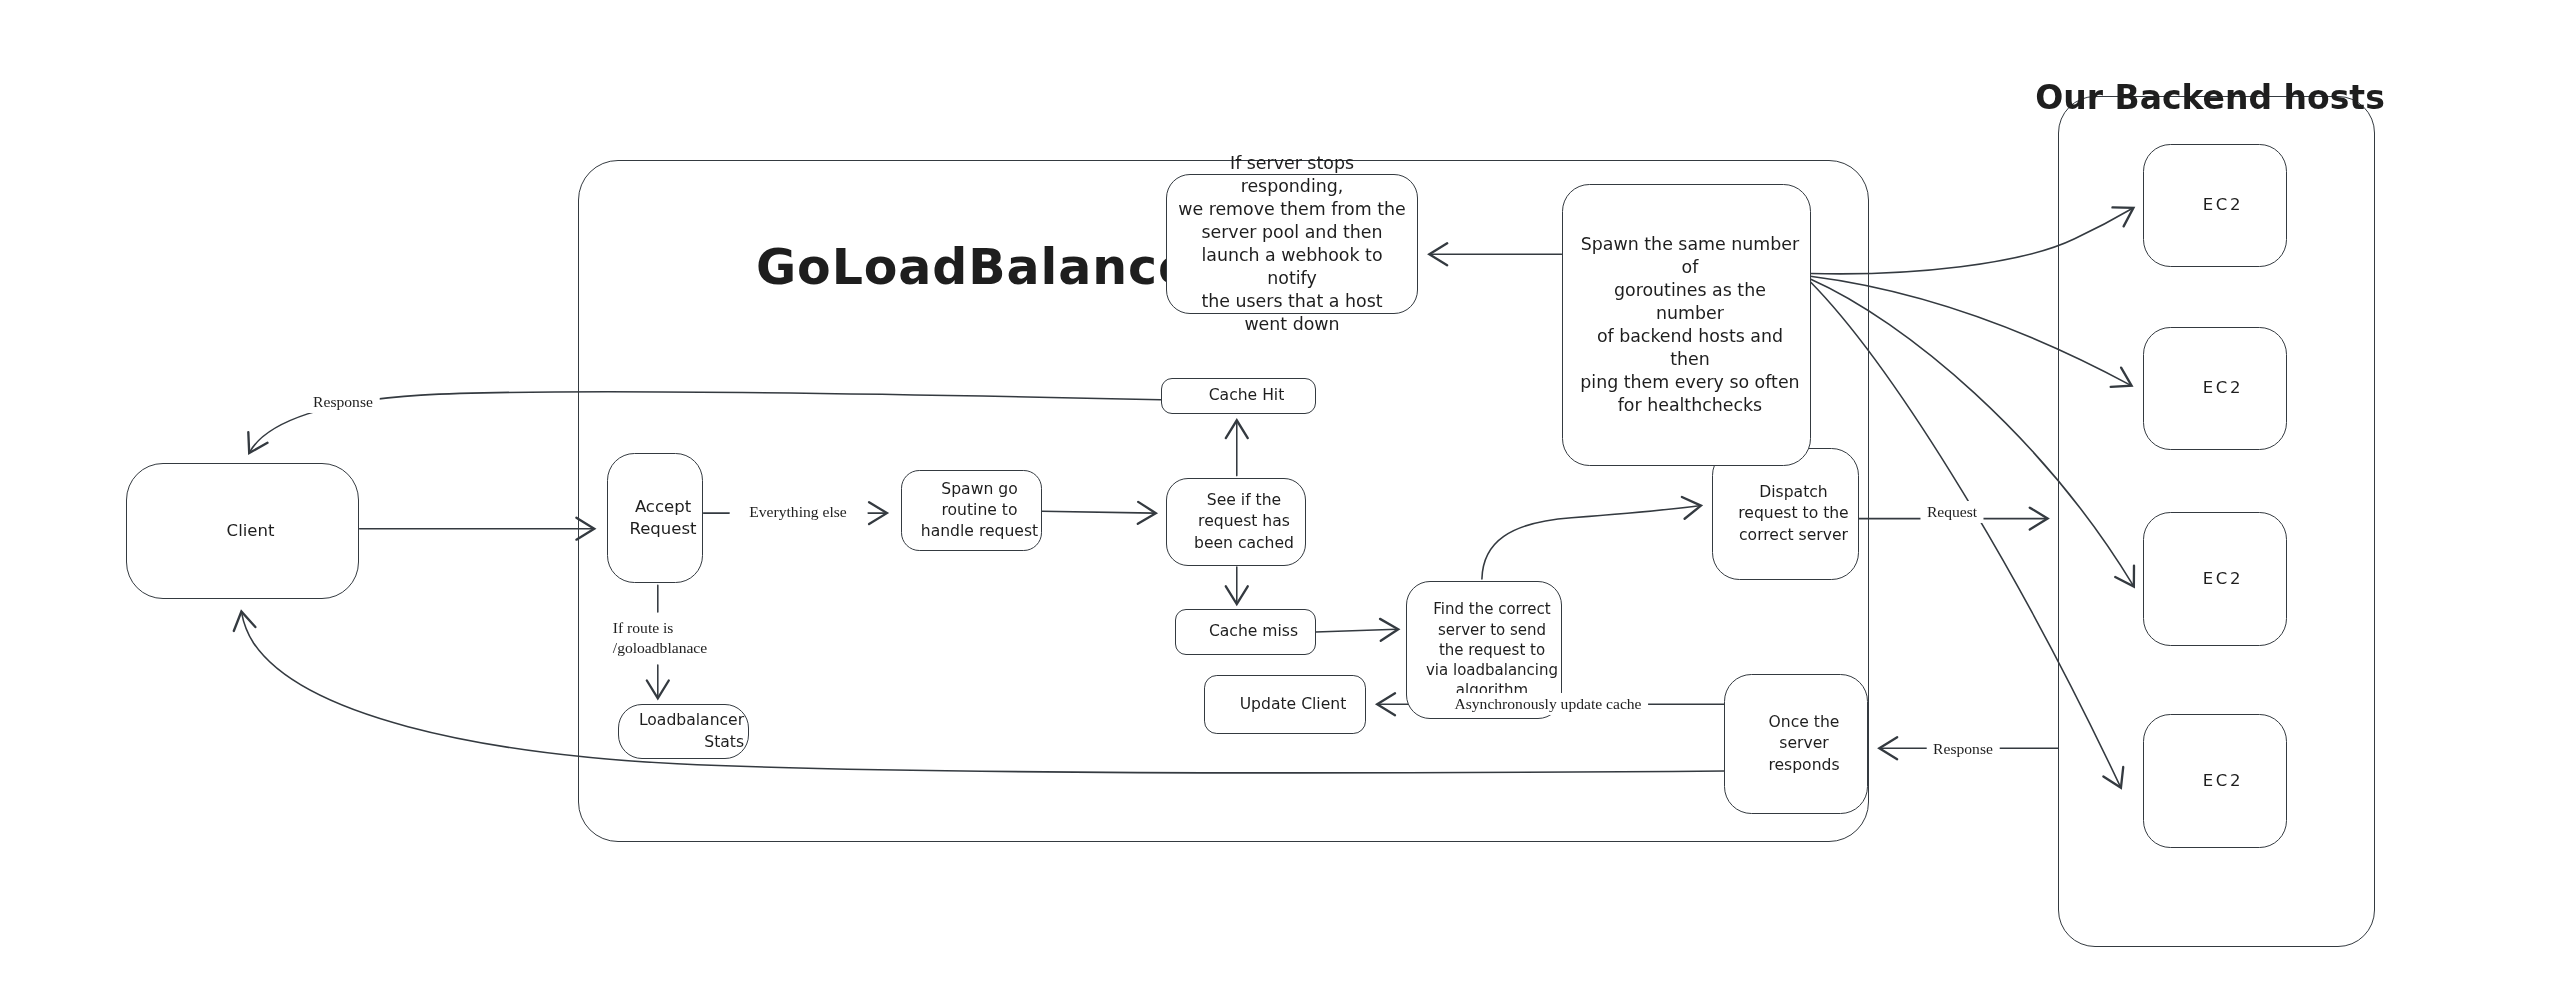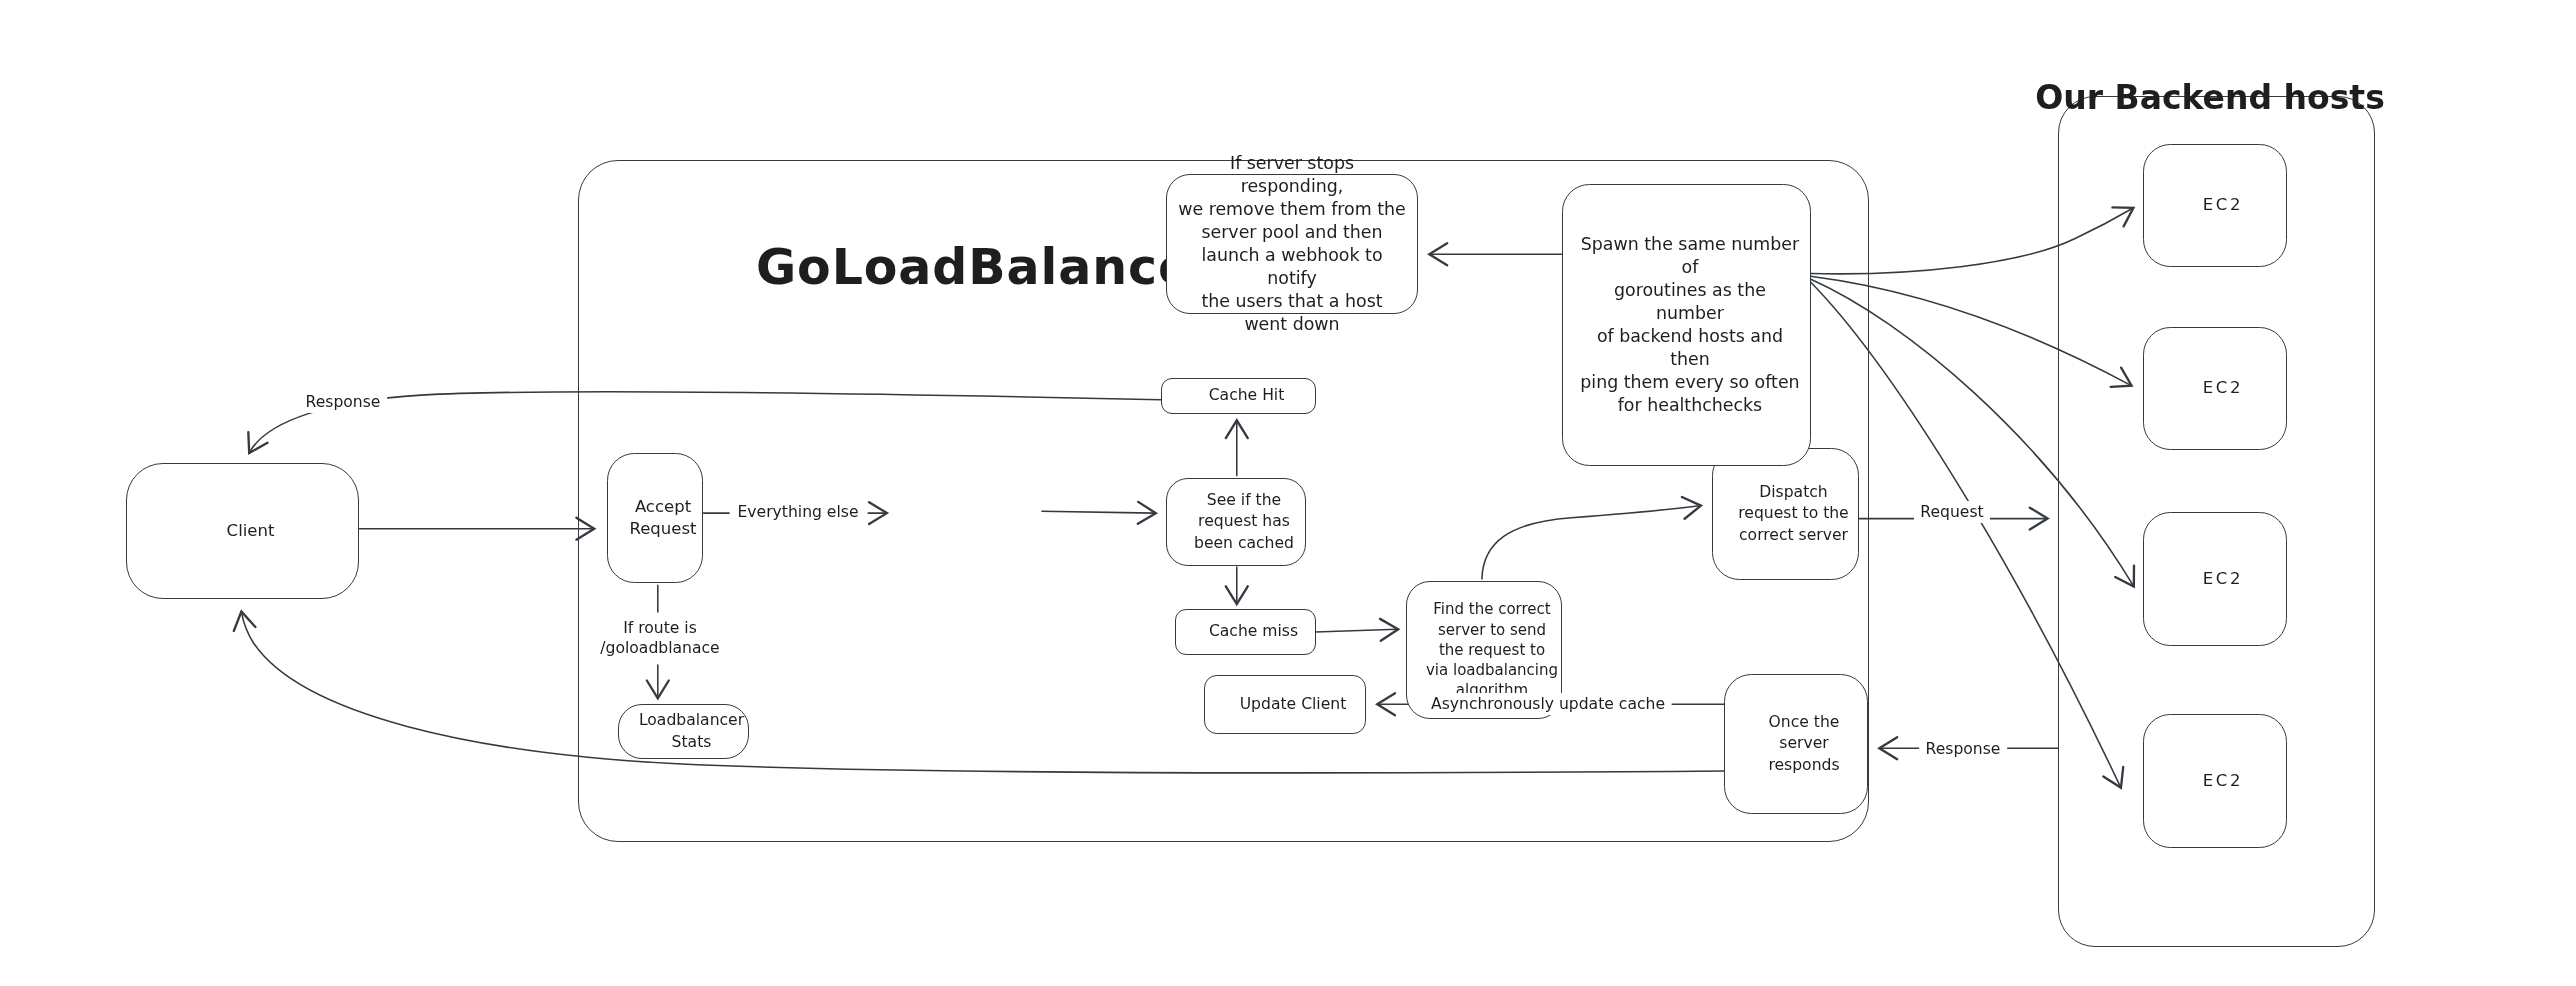--- a/index.html
+++ b/index.html
@@ -5,21 +5,21 @@
   html,body{margin:0;padding:0;background:#ffffff;}
   .canvas{position:relative;width:2576px;height:986px;background:#ffffff;overflow:hidden;
           font-family:"DejaVu Sans","Liberation Sans",sans-serif;color:#1e1e1e;}
   svg.wires{position:absolute;left:0;top:0;width:2576px;height:986px;pointer-events:none;}
   .box{position:absolute;border:1.6px solid #343a40;border-radius:14.6px;background:#ffffff;
        display:flex;align-items:center;justify-content:center;text-align:center;
        white-space:pre-line;line-height:1.35;font-size:16.5px;box-sizing:border-box;padding-left:16px;}
   .container{background:transparent;border-radius:38px;}
   .note{font-size:17.4px;line-height:1.32;border-radius:24px;padding:5.5px 9.1px;}
   .lbl{position:absolute;transform:translate(-50%,-50%);background:#ffffff;padding:0.9px 6.4px;
-       font-size:15.6px;white-space:pre-line;text-align:center;line-height:1.3;}
+       font-size:15.6px;white-space:pre-line;line-height:1.3;font-family:Liberation Serif, serif;}
   .title-main{position:absolute;transform:translate(-50%,-50%);font-size:49px;font-weight:bold;
        letter-spacing:0.9px;background:transparent;}
   .title-backend{position:absolute;transform:translate(-50%,-50%);font-size:33px;font-weight:600;
        background:transparent;white-space:nowrap;margin-top:40px;}
   .ec2{letter-spacing:2.7px;font-size:16.5px;border-radius:27.4px;}
   .rounded-md{border-radius:20px;}
   .rounded-sm{border-radius:11px;}
 </style>
 </head>
 <body>
@@ -75,20 +75,23 @@
       <path d="M 1979 305 C 2085 352 2235 480 2332 640" marker-end="url(#arw)"></path>
       <path d="M 1979 308 C 2062 392 2195 600 2318 860" marker-end="url(#arw)"></path>
     </g>
   </svg>
 
   <div class="box rounded-md" style="left:126px;top:463px;width:233px;height:136px;border-radius:37px;">Client</div>
 
   <div class="box rounded-md" style="left:607px;top:453px;width:96px;height:130px;border-radius:27.4px;">Accept
 Request</div>
 
+  <div class="box rounded-md" style="left:901px;top:470px;width:141px;height:81px;font-size:15.6px;border-radius:18.3px;">Spawn go
+routine to
+handle request</div>
 
   <div class="box rounded-sm" style="left:1161px;top:378px;width:155px;height:36px;font-size:15.6px;">Cache Hit</div>
 
   <div class="box rounded-md" style="left:1166px;top:478px;width:140px;height:88px;font-size:15.6px;border-radius:22px;">See if the
 request has
 been cached</div>
 
   <div class="box rounded-sm" style="left:1175px;top:609px;width:141px;height:46px;font-size:15.6px;">Cache miss</div>
 
   <div class="box rounded-md" style="left:1406px;top:581px;width:156px;height:138px;font-size:15px;border-radius:24px;">Find the correct
@@ -100,21 +103,21 @@
   <div class="box rounded-md" style="left:1712px;top:448px;width:147px;height:132px;font-size:15.6px;border-radius:27.4px;">Dispatch
 request to the
 correct server</div>
 
   <div class="box rounded-sm" style="left:1204px;top:675px;width:162px;height:59px;font-size:15.6px;border-radius:12.8px;">Update Client</div>
 
   <div class="box rounded-md" style="left:1724px;top:674px;width:144px;height:140px;font-size:15.6px;border-radius:27.4px;">Once the
 server
 responds</div>
 
-  <div class="box rounded-sm" style="left:618px;top:704px;width:131px;height:55px;font-size:15.6px;border-radius:24px;">Loadbalancer
+  <div class="box rounded-sm" style="left:618px;top:704px;width:131px;height:55px;font-size:15.6px;border-radius:24px;text-align:right;">Loadbalancer
 Stats</div>
 
   <div class="box note" style="left:1166px;top:174px;width:252px;height:140px;">If server stops responding,
 we remove them from the
 server pool and then
 launch a webhook to notify
 the users that a host
 went down</div>
   <div class="box note" style="left:1562px;top:184px;width:249px;height:282px;border-radius:27.4px;padding-left:16px;">Spawn the same number of
 goroutines as the number

